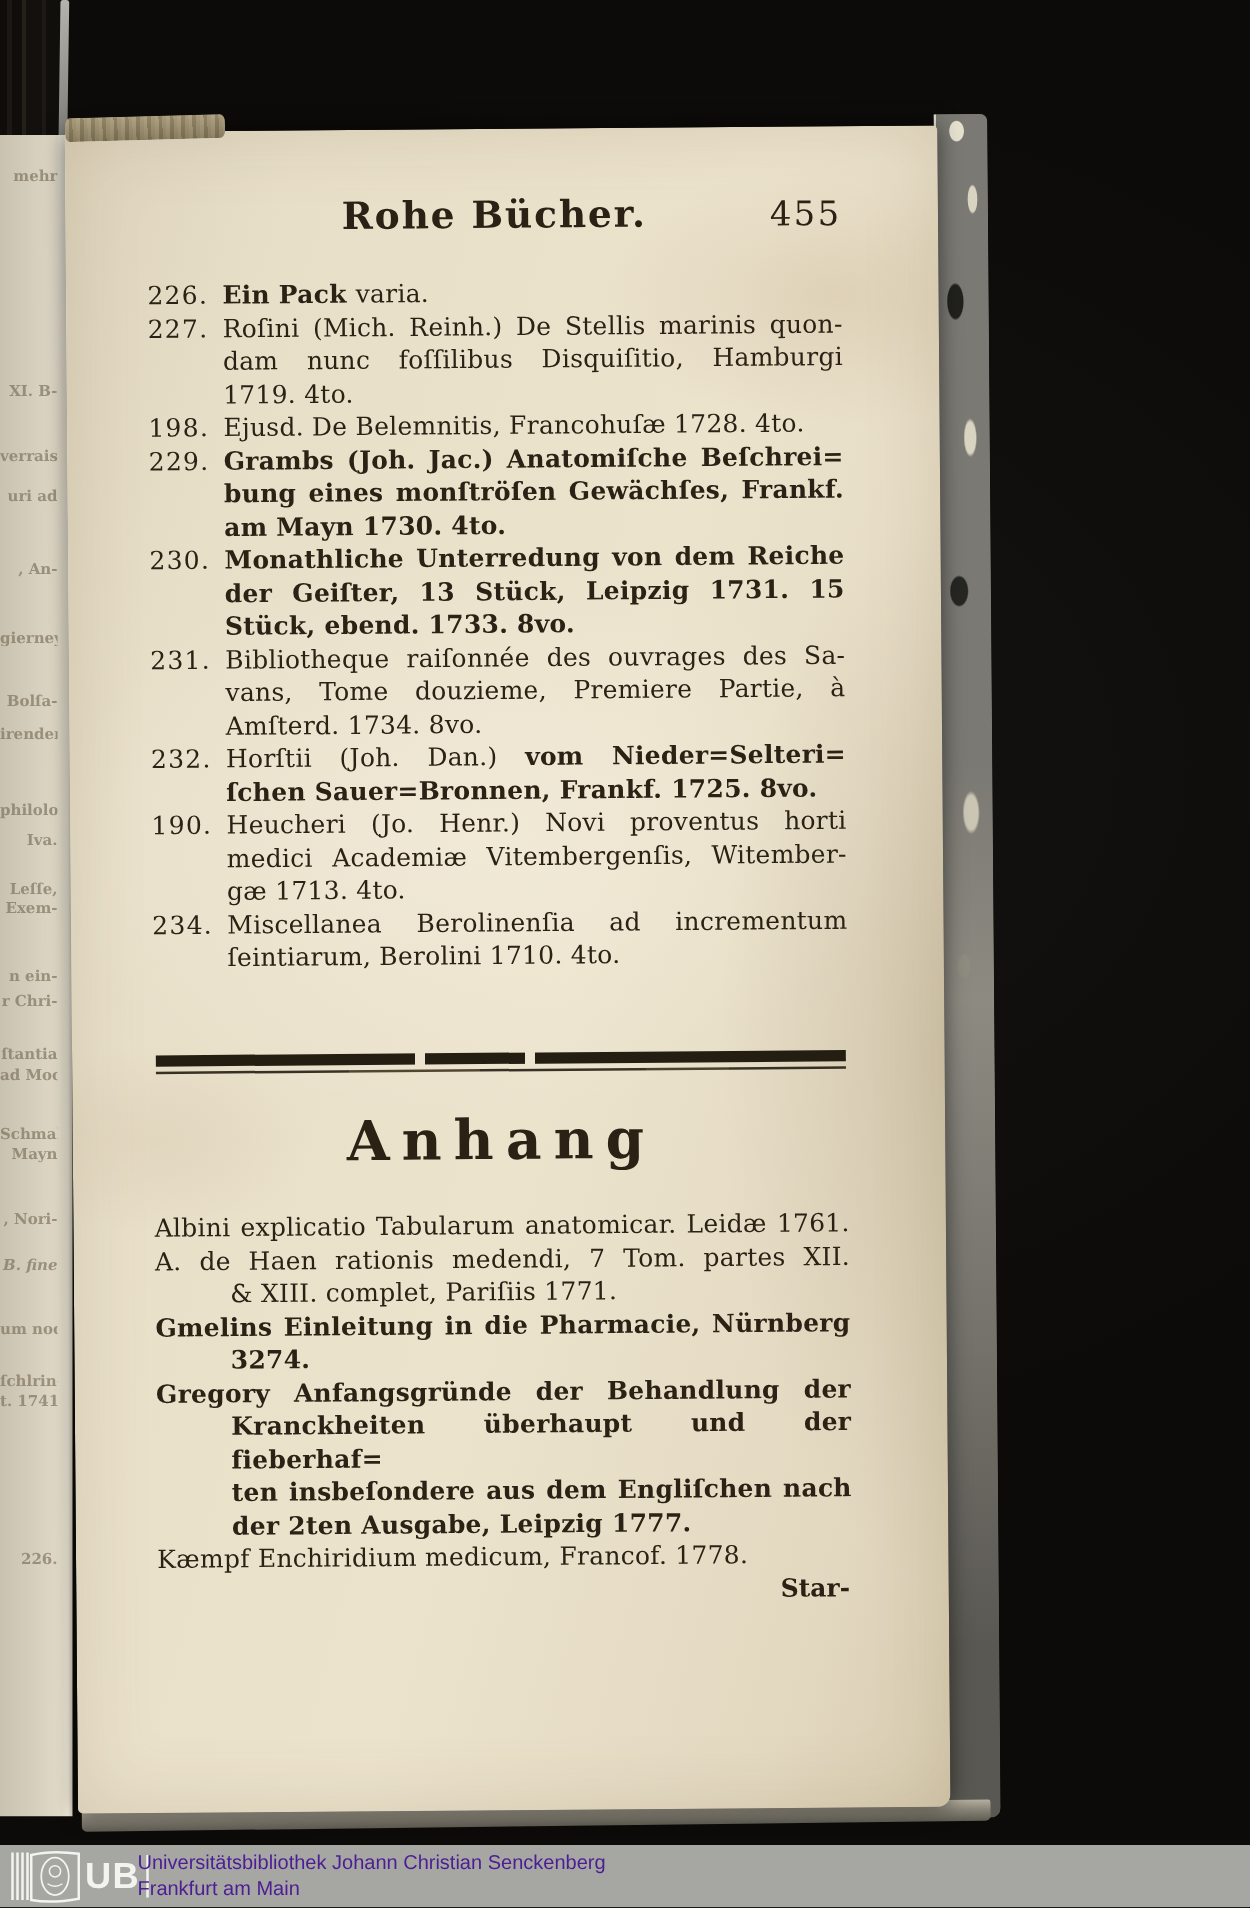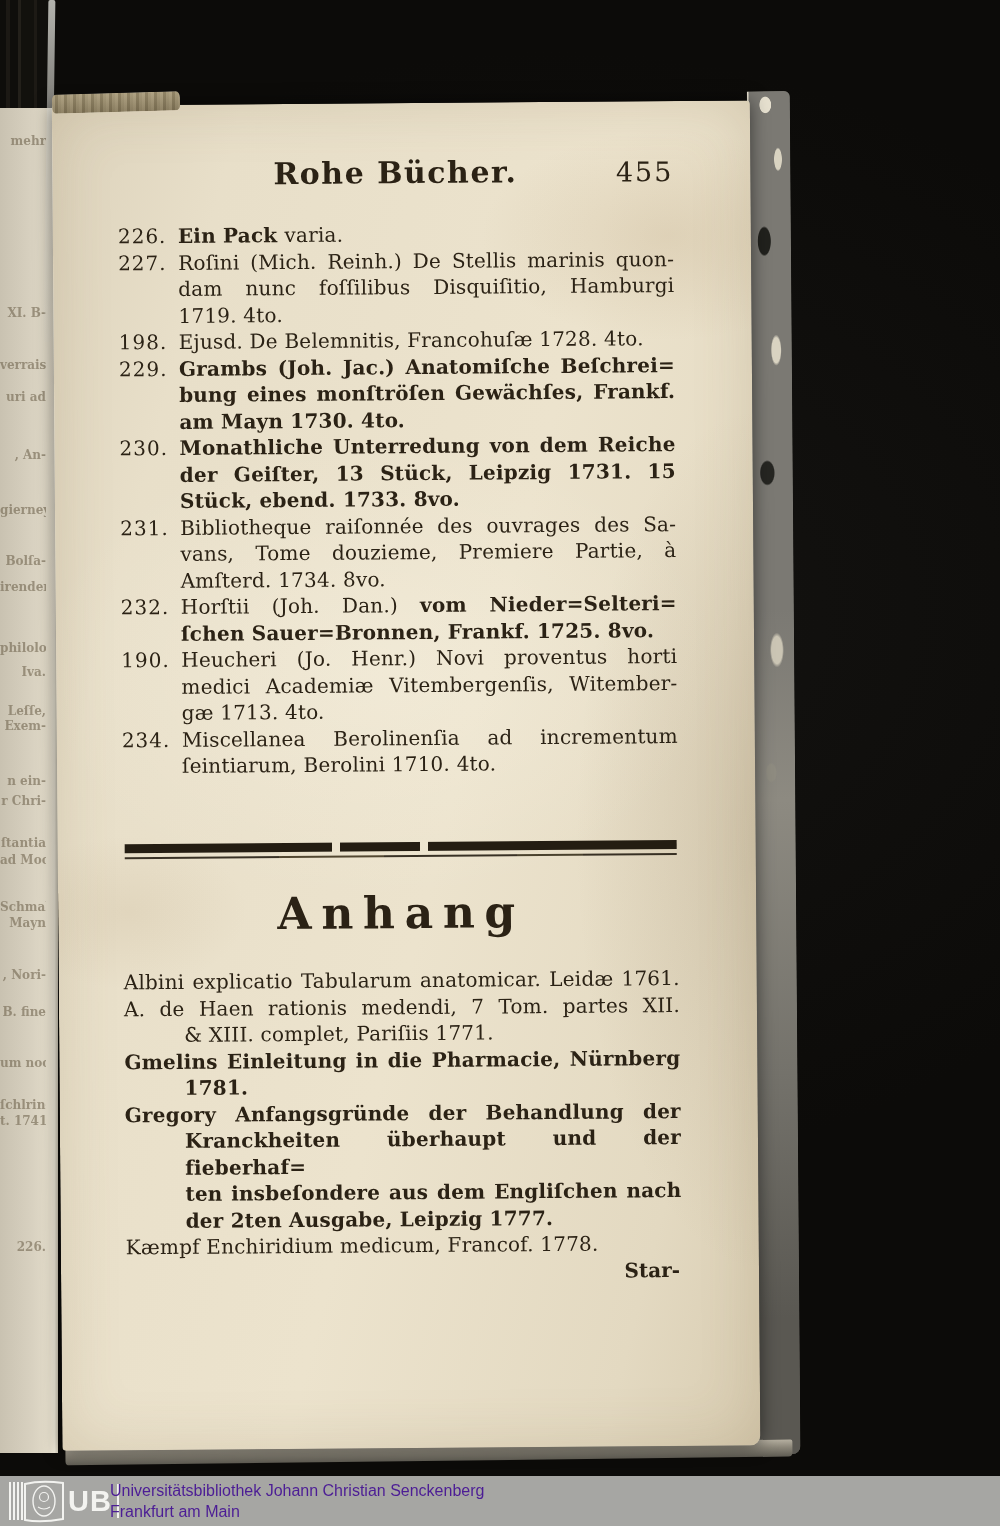--- a/index.html
+++ b/index.html
@@ -100,21 +100,21 @@
       <div class="frag" style="top: 557px;">Iva.</div>
       <div class="frag" style="top: 596px;">Leſſe,</div>
       <div class="frag" style="top: 611px;">Exem-</div>
       <div class="frag" style="top: 666px;">n ein-</div>
       <div class="frag" style="top: 686px;">r Chri-</div>
       <div class="frag" style="top: 728px;">ſtantia</div>
       <div class="frag" style="top: 745px;">ad Moc-</div>
       <div class="frag" style="top: 792px;">Schmal-</div>
       <div class="frag" style="top: 808px;">Mayn</div>
       <div class="frag" style="top: 860px;">, Nori-</div>
-      <div class="frag" style="top: 897px;">B. fine</div>
+      <div class="frag" style="top: 897px; font-style: italic;">B. fine</div>
       <div class="frag" style="top: 948px;">um noci</div>
       <div class="frag" style="top: 990px;">ſchlrin-</div>
       <div class="frag" style="top: 1006px;">t. 1741.</div>
       <div class="frag" style="top: 1132px;">226.</div>
     </div>
 
   <div id="glass"></div>
 
   <div id="bookwrap">
     <div id="marble"></div>
@@ -189,21 +189,21 @@
         <div id="aentries">
             <div class="entry aentry">
               <div class="line j"><span class="aq">Albini explicatio Tabularum anatomicar. Leidæ 1761.</span></div>
             </div>
             <div class="entry aentry">
               <div class="line j"><span class="aq">A. de Haen rationis medendi, 7 Tom. partes XII.</span></div>
               <div class="line"><span class="aq">&amp; XIII. complet, Pariſiis 1771.</span></div>
             </div>
             <div class="entry aentry">
               <div class="line j"><span class="fx">Gmelins Einleitung in die Pharmacie, Nürnberg</span></div>
-              <div class="line"><span class="fx">1781.</span></div>
+              <div class="line"><span class="fx">3274.</span></div>
             </div>
             <div class="entry aentry">
               <div class="line j"><span class="fx">Gregory Anfangsgründe der Behandlung der</span></div>
               <div class="line j"><span class="fx">Kranckheiten überhaupt und der fieberhaf=</span></div>
               <div class="line j"><span class="fx">ten insbeſondere aus dem Engliſchen nach</span></div>
               <div class="line"><span class="fx">der 2ten Ausgabe, Leipzig 1777.</span></div>
             </div>
             <div class="entry aentry">
               <div class="line"><span class="aq">Kæmpf Enchiridium medicum, Francof. 1778.</span></div>
             </div>

